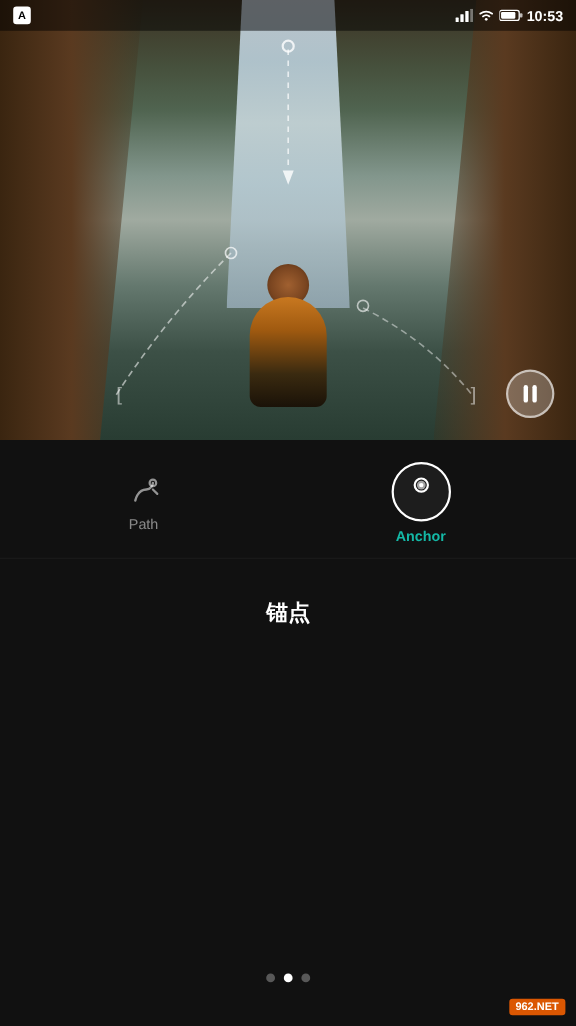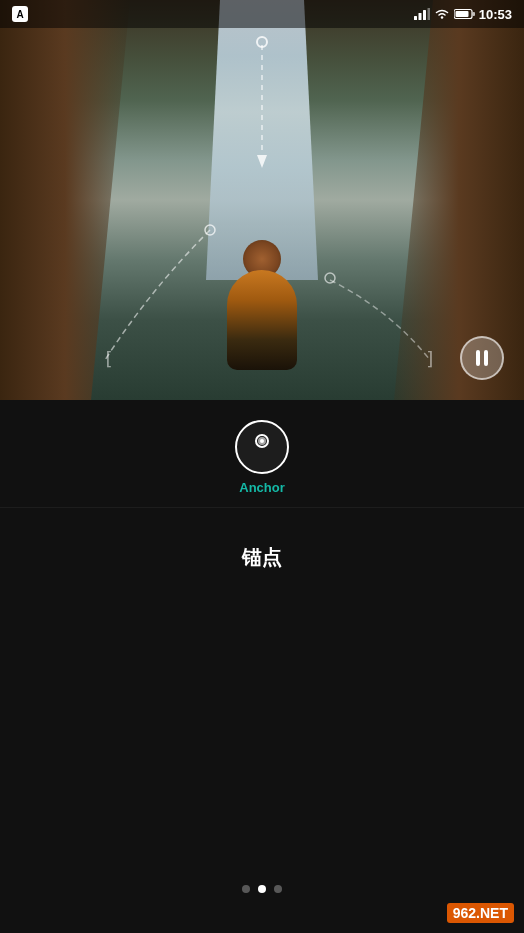--- a/index.html
+++ b/index.html
@@ -243,21 +243,21 @@
       background: #fff;
     }
 
     
     .watermark {
       position: absolute;
       bottom: 10px;
       right: 10px;
       background: rgba(255,100,0,0.85);
       color: #fff;
-      font-size: 14px;
+      font-size: 10px;
       font-weight: bold;
       padding: 2px 6px;
       border-radius: 3px;
     }
   </style>
 </head>
 <body>
 
 <div class="status-bar">
   <div class="status-left">
@@ -325,20 +325,28 @@
       <div class="pause-bar"></div>
       <div class="pause-bar"></div>
     </div>
   </div>
 </div>
 
 <div class="controls-area">
 
   <div class="tab-bar">
 
+    <div class="tab-item">
+      <svg width="32" height="32" viewBox="0 0 32 32">
+        <path d="M8 24 C8 24 10 14 18 14 C22 14 24 10 24 8" stroke="rgba(255,255,255,0.55)" stroke-width="2.2" fill="none" stroke-linecap="round"></path>
+        <circle cx="24" cy="8" r="3" fill="none" stroke="rgba(255,255,255,0.55)" stroke-width="2"></circle>
+        <path d="M24 14 L28 18" stroke="rgba(255,255,255,0.55)" stroke-width="2" stroke-linecap="round"></path>
+      </svg>
+      <span class="tab-label">Path</span>
+    </div>
 
     <div class="tab-item active">
       <div class="tab-icon-wrap">
         <svg width="30" height="30" viewBox="0 0 30 30">
           <circle cx="15" cy="9" r="4" fill="rgba(255,255,255,0.6)"></circle>
           <circle cx="15" cy="9" r="6" fill="none" stroke="white" stroke-width="2"></circle>
           <circle cx="15" cy="9" r="2" fill="white"></circle>
         </svg>
       </div>
       <span class="tab-label">Anchor</span>

